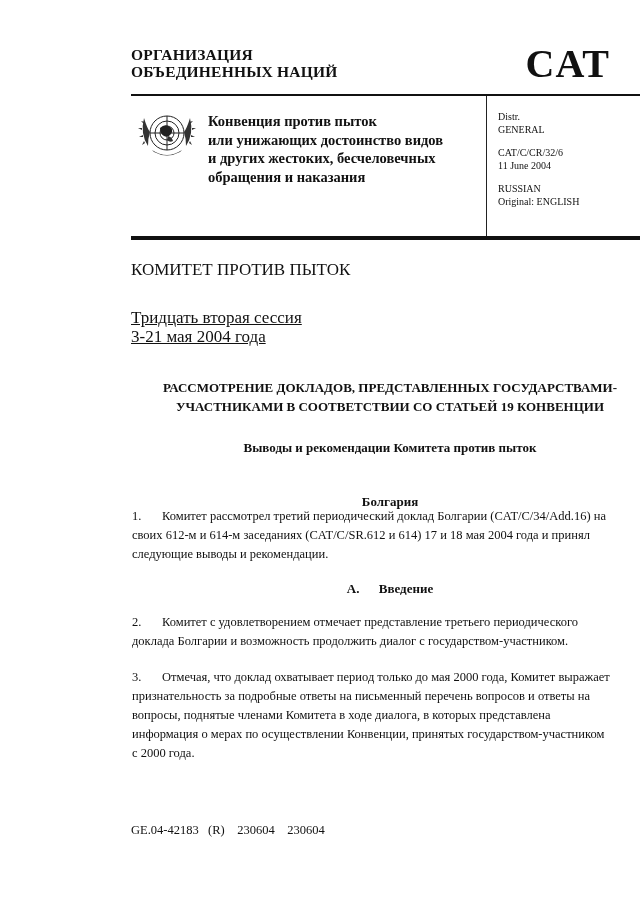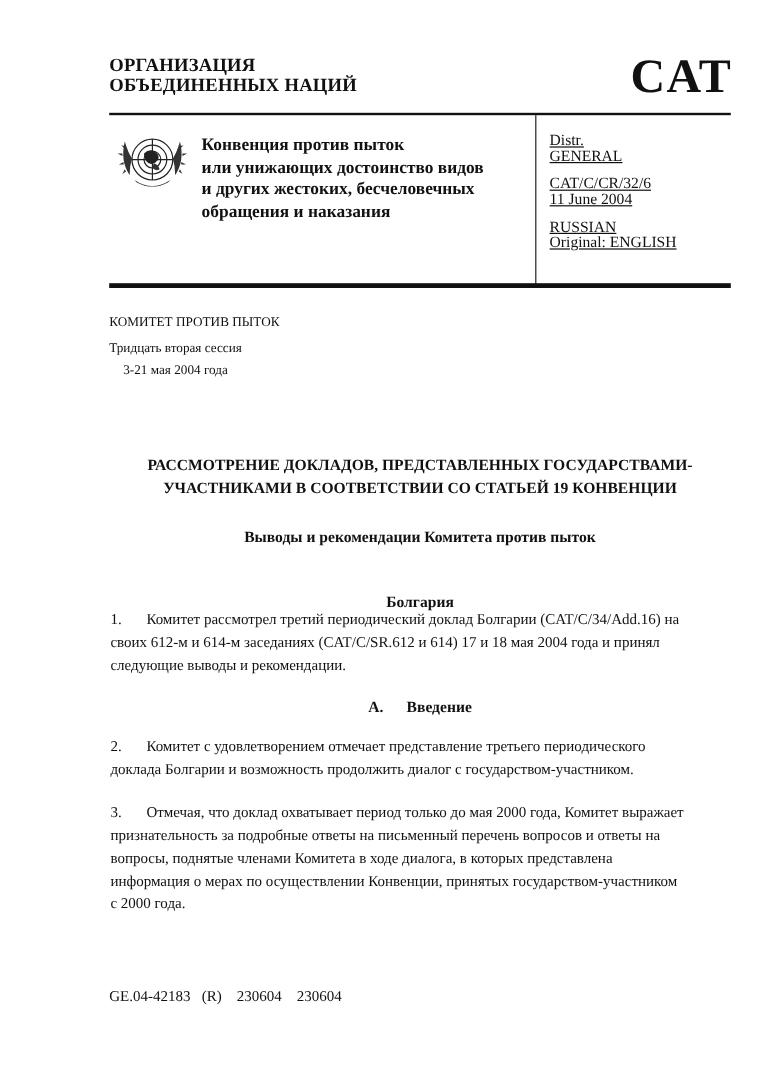--- a/index.html
+++ b/index.html
@@ -1,30 +1,30 @@
 <!DOCTYPE html>
 <html><head>
   <meta charset="utf-8">
   <style>
     html, body { margin: 0; padding: 0; background: #ffffff; }
     body { width: 640px; height: 905px; position: relative; overflow: hidden;
            font-family: "Liberation Serif", "DejaVu Serif", serif; color: #111; }
-    .abs { position: absolute; }
+    .abs { position: absolute; margin-left: 40px; }
     .org { left: 91px; top: 46px; font-weight: bold; font-size: 15.5px; line-height: 17px; letter-spacing: 0.2px; }
     .cat { right: 30px; top: 42px; font-weight: bold; font-size: 40px; line-height: 44px; letter-spacing: 1px; }
     .rule-top { left: 91px; top: 94px; width: 518px; height: 2px; background: #111; }
     .vrule { left: 446px; top: 96px; width: 1px; height: 141px; background: #222; }
     .rule-thick { left: 91px; top: 236px; width: 518px; height: 4px; background: #111; }
     .emblem { left: 94px; top: 106px; width: 66px; height: 58px; }
     .conv { left: 168px; top: 112px; font-weight: bold; font-size: 14.5px; line-height: 18.5px; }
-    .distr { left: 458px; top: 110px; font-size: 13px; line-height: 13px; text-decoration: underline; }
+    .distr { left: 458px; top: 110px; font-size: 10px; line-height: 13px; }
     .distr .gap { height: 10px; }
-    .body-text { font-size: 11px; line-height: 19px; text-align: center; }
+    .body-text { font-size: 17px; line-height: 19px; }
     .committee { left: 91px; top: 260px; }
-    .session { left: 91px; top: 281px; }
+    .session { left: 91px; top: 308px; text-decoration: underline; }
     .heading { left: 91px; width: 518px; text-align: center; font-weight: bold; font-size: 13px; line-height: 19px; }
     .h-main { top: 378px; }
     .h-sub { top: 438px; }
     .h-country { top: 492px; }
     .para { left: 92px; width: 518px; font-size: 12.5px; line-height: 19px; }
     .p1 { top: 507px; }
     .p2 { top: 613px; }
     .p3 { top: 668px; }
     .numsp { display: inline-block; width: 30px; }
     .secA { top: 579px; }

